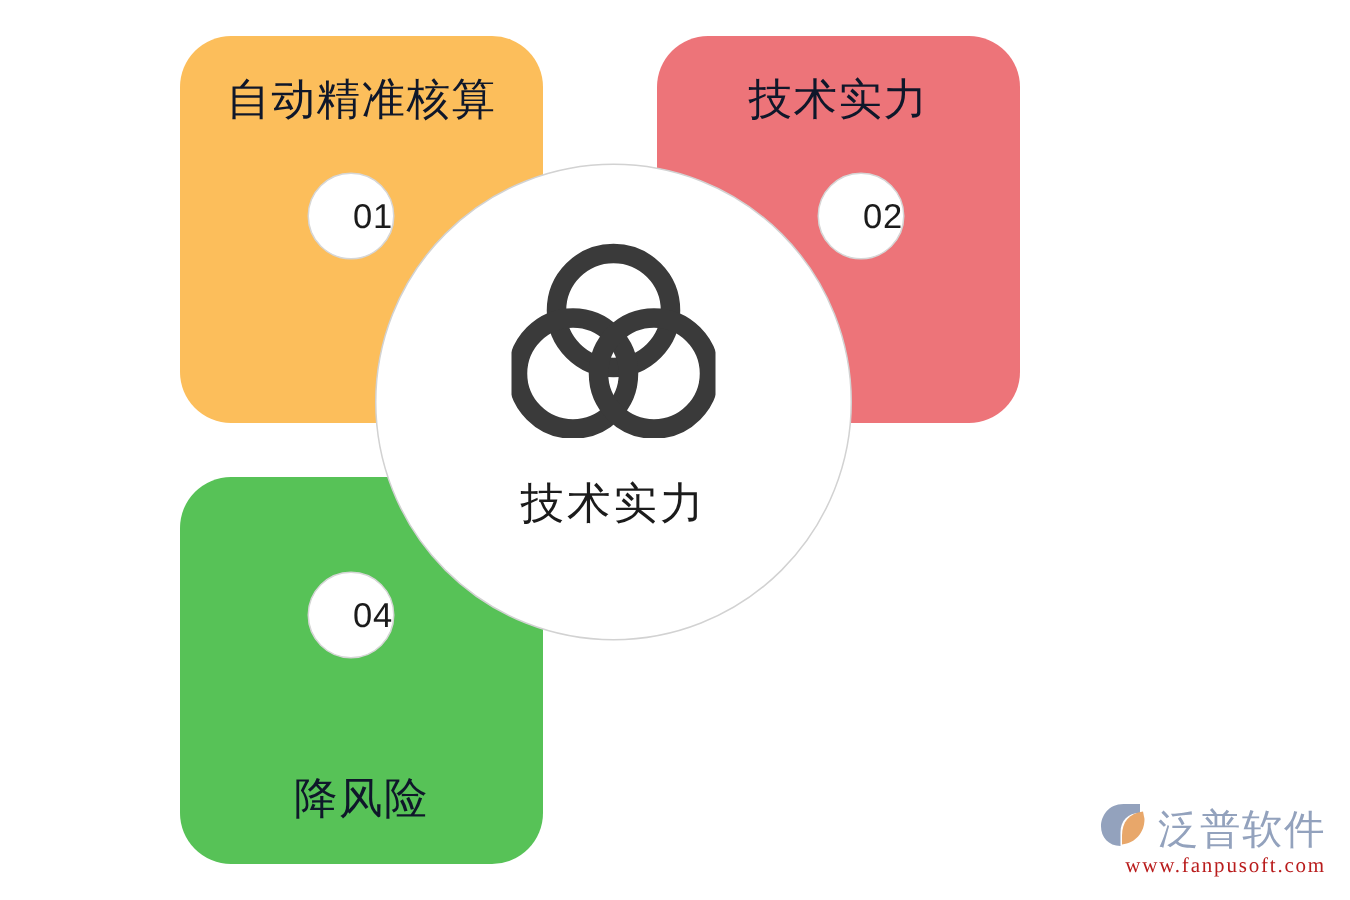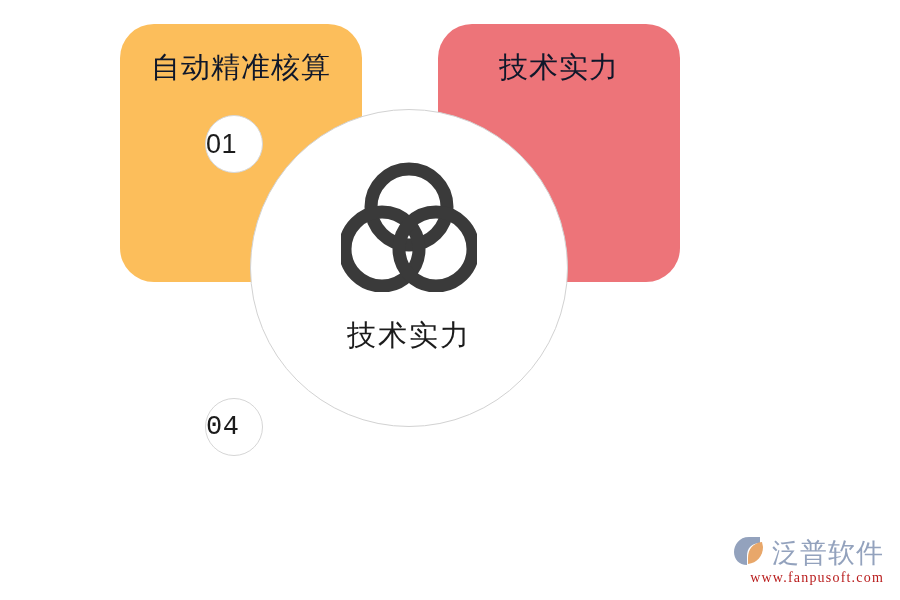--- a/index.html
+++ b/index.html
@@ -48,29 +48,29 @@
   .badge {
     position: absolute;
     width: 58px;
     height: 58px;
     border-radius: 50%;
     background: #ffffff;
     border: 1px solid #d6d6d6;
     box-sizing: border-box;
     display: flex;
     align-items: center;
-    justify-content: flex-start;
-    font-size: 27px;
+    justify-content: flex-end;
+    font-size: 23px;
     color: #1b1b1b;
     letter-spacing: 0.5px;
   }
   #badge-01 { left: 205px; top: 115px; }
   #badge-02 { left: 545px; top: 115px; }
   #badge-03 { left: 545px; top: 398px; }
-  #badge-04 { left: 205px; top: 398px; font-family: Liberation Mono, monospace; }
+  #badge-04 { left: 205px; top: 381px; }
 
   
   .card-icon {
     position: absolute;
     color: #343434;
     line-height: 0;
   }
   #icon-dots     { left: 143px; top: 180px; }
 
   
@@ -153,37 +153,44 @@
       </svg>
     </div>
   </div>
 
   <div class="card" id="card-02">
     <div class="card-title title-top">技术实力</div>
 
   </div>
 
 
+  <div class="card" id="card-04">
+    <div class="card-title title-bottom">降风险</div>
+
+  </div>
 
   <div id="hub">
     <div id="hub-icon">
       <svg width="136" height="130" viewBox="0 0 136 130">
         <g fill="none" stroke="#3a3a3a" stroke-width="13">
           <circle cx="68" cy="45" r="38"></circle>
           <circle cx="41" cy="87" r="37"></circle>
           <circle cx="95" cy="87" r="37"></circle>
         </g>
       </svg>
     </div>
     <div id="hub-label">技术实力</div>
   </div>
 
   <div class="badge" id="badge-01">
     <span>01</span>
   </div>
+  <div class="badge" id="badge-02">
+    <span>02</span>
+  </div>
   <div class="badge" id="badge-04">
     <span>04</span>
   </div>
 
   <div id="watermark">
     <div id="wm-row">
       <span>
         <svg width="36" height="32" viewBox="0 0 36 32">
           <path d="M17 2 C7 2 2 10 2 17 C2 24 7 30 15 30 L15 21 C15 13 20 8 28 8 L28 2 Z" fill="#93a2bd"></path>
           <path d="M30 7 C21 8 16 14 16 23 L16 29 C25 28 31 21 31 12 Z" fill="#e8a76a"></path>

